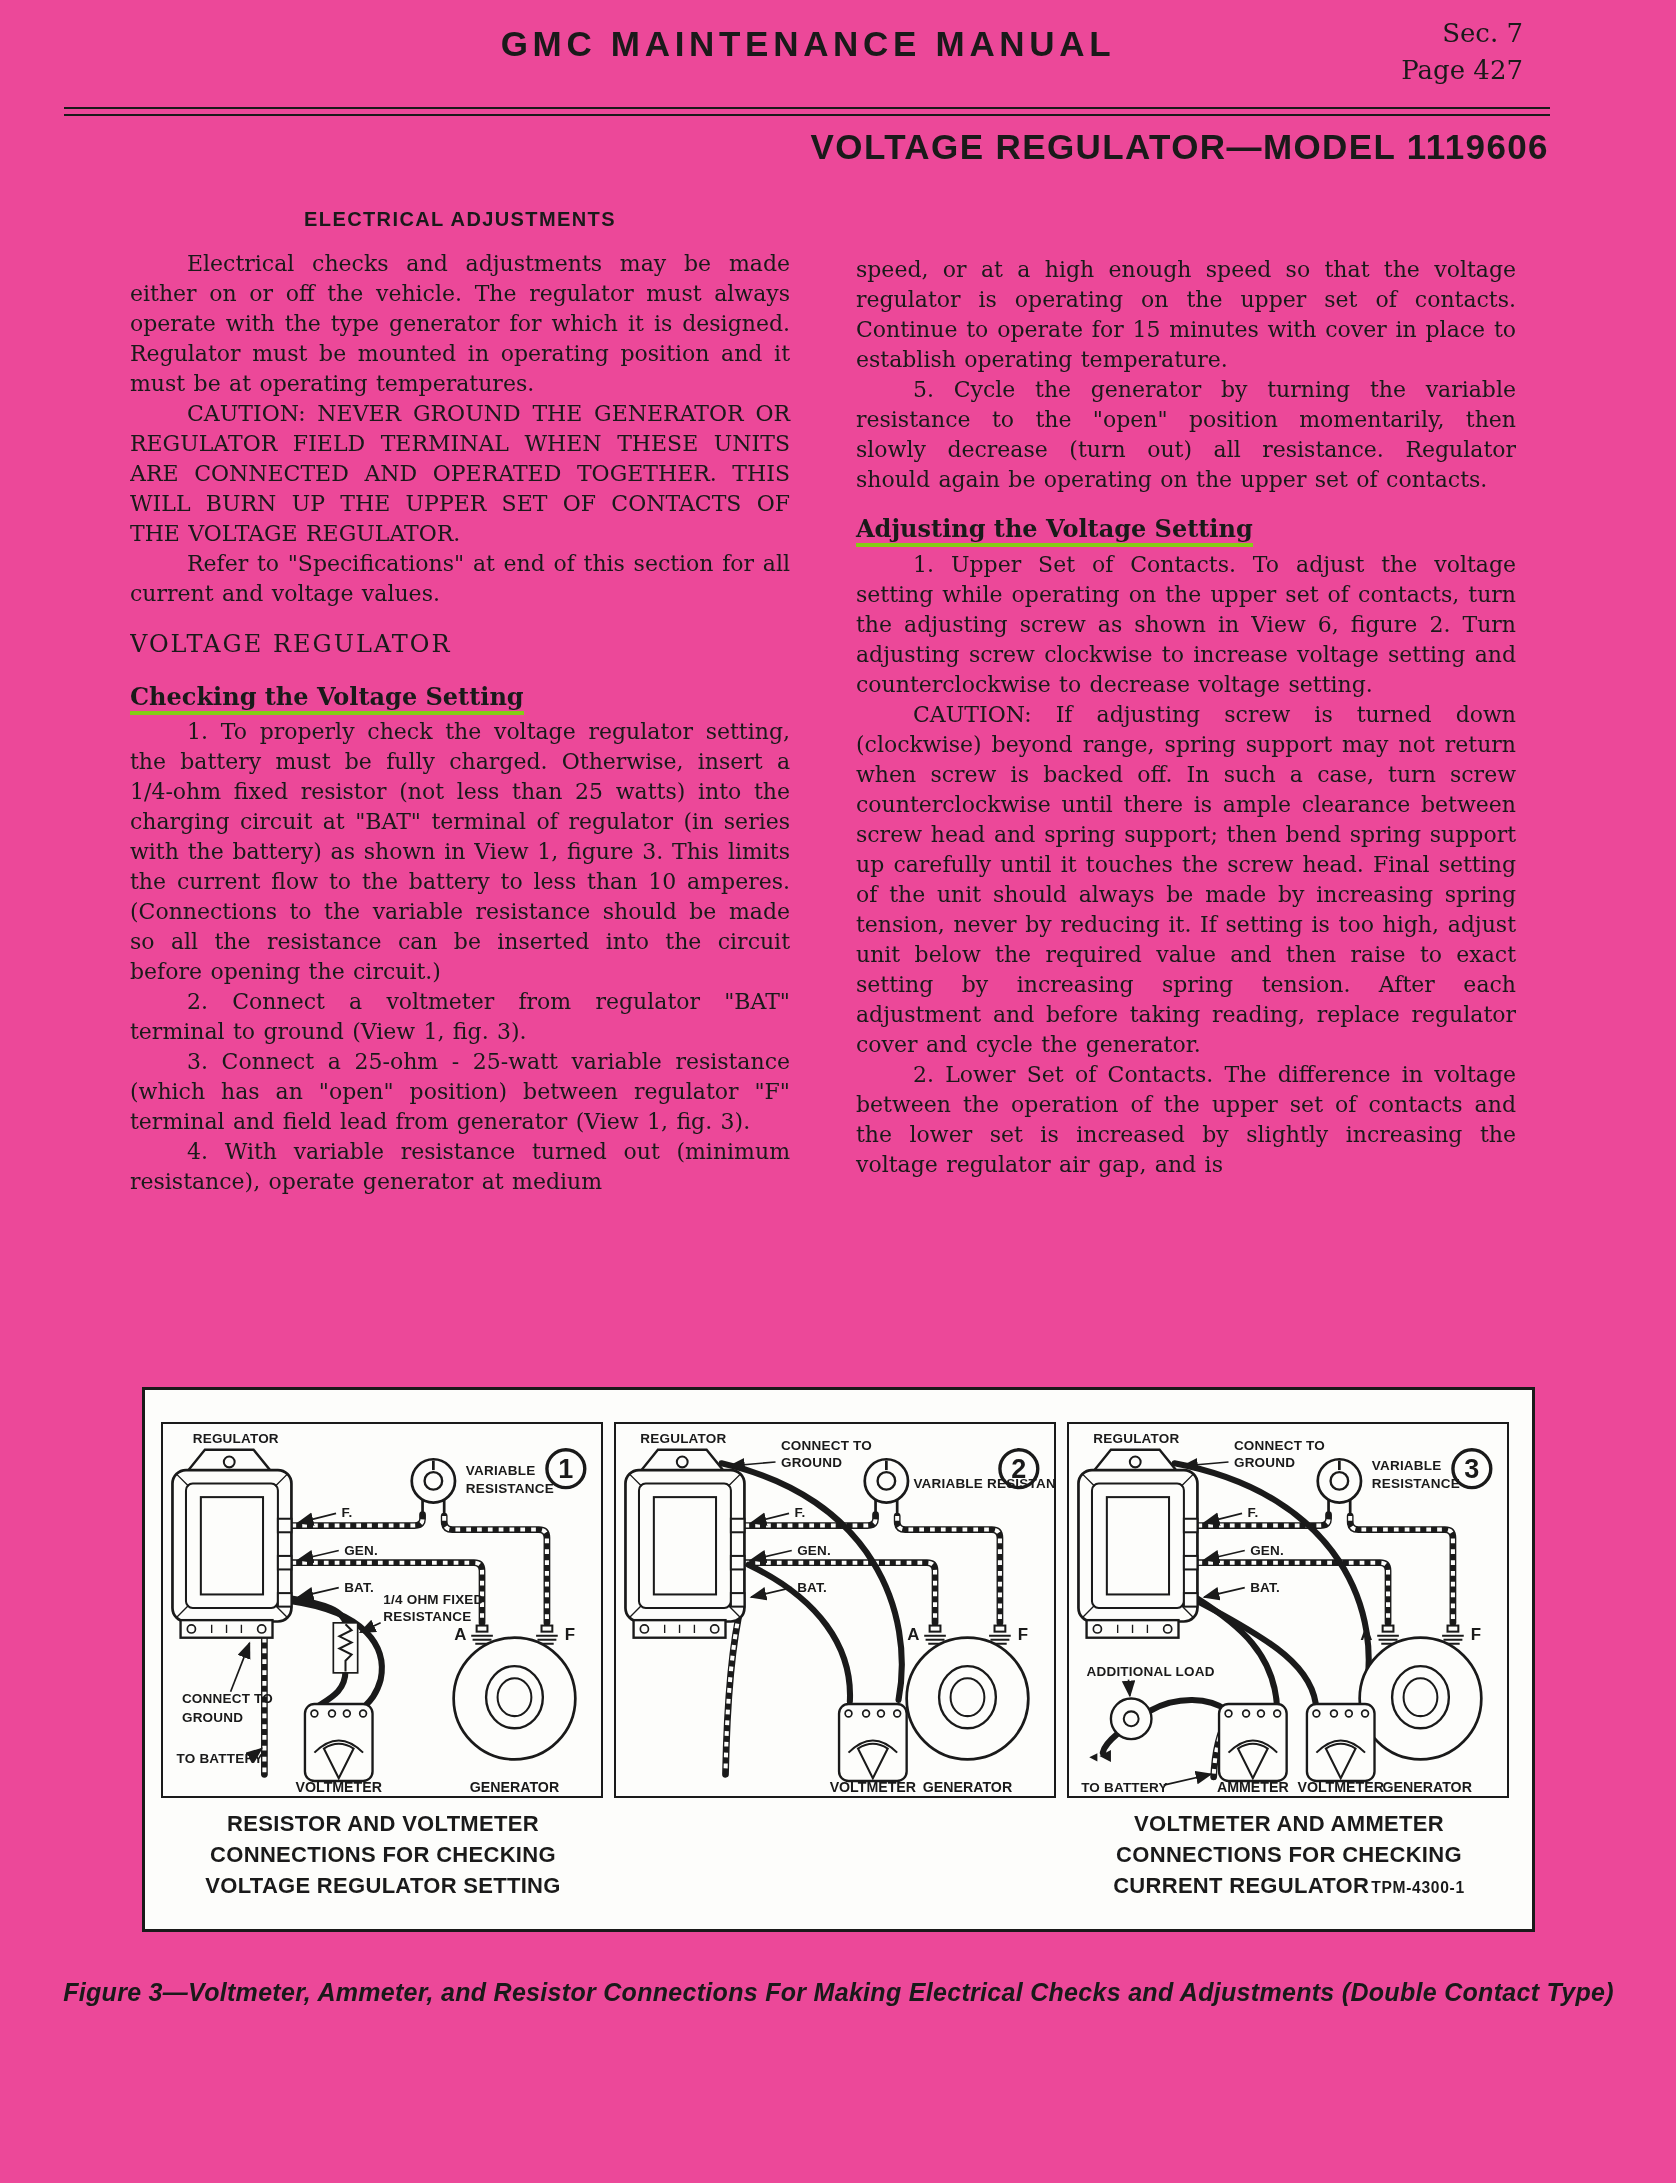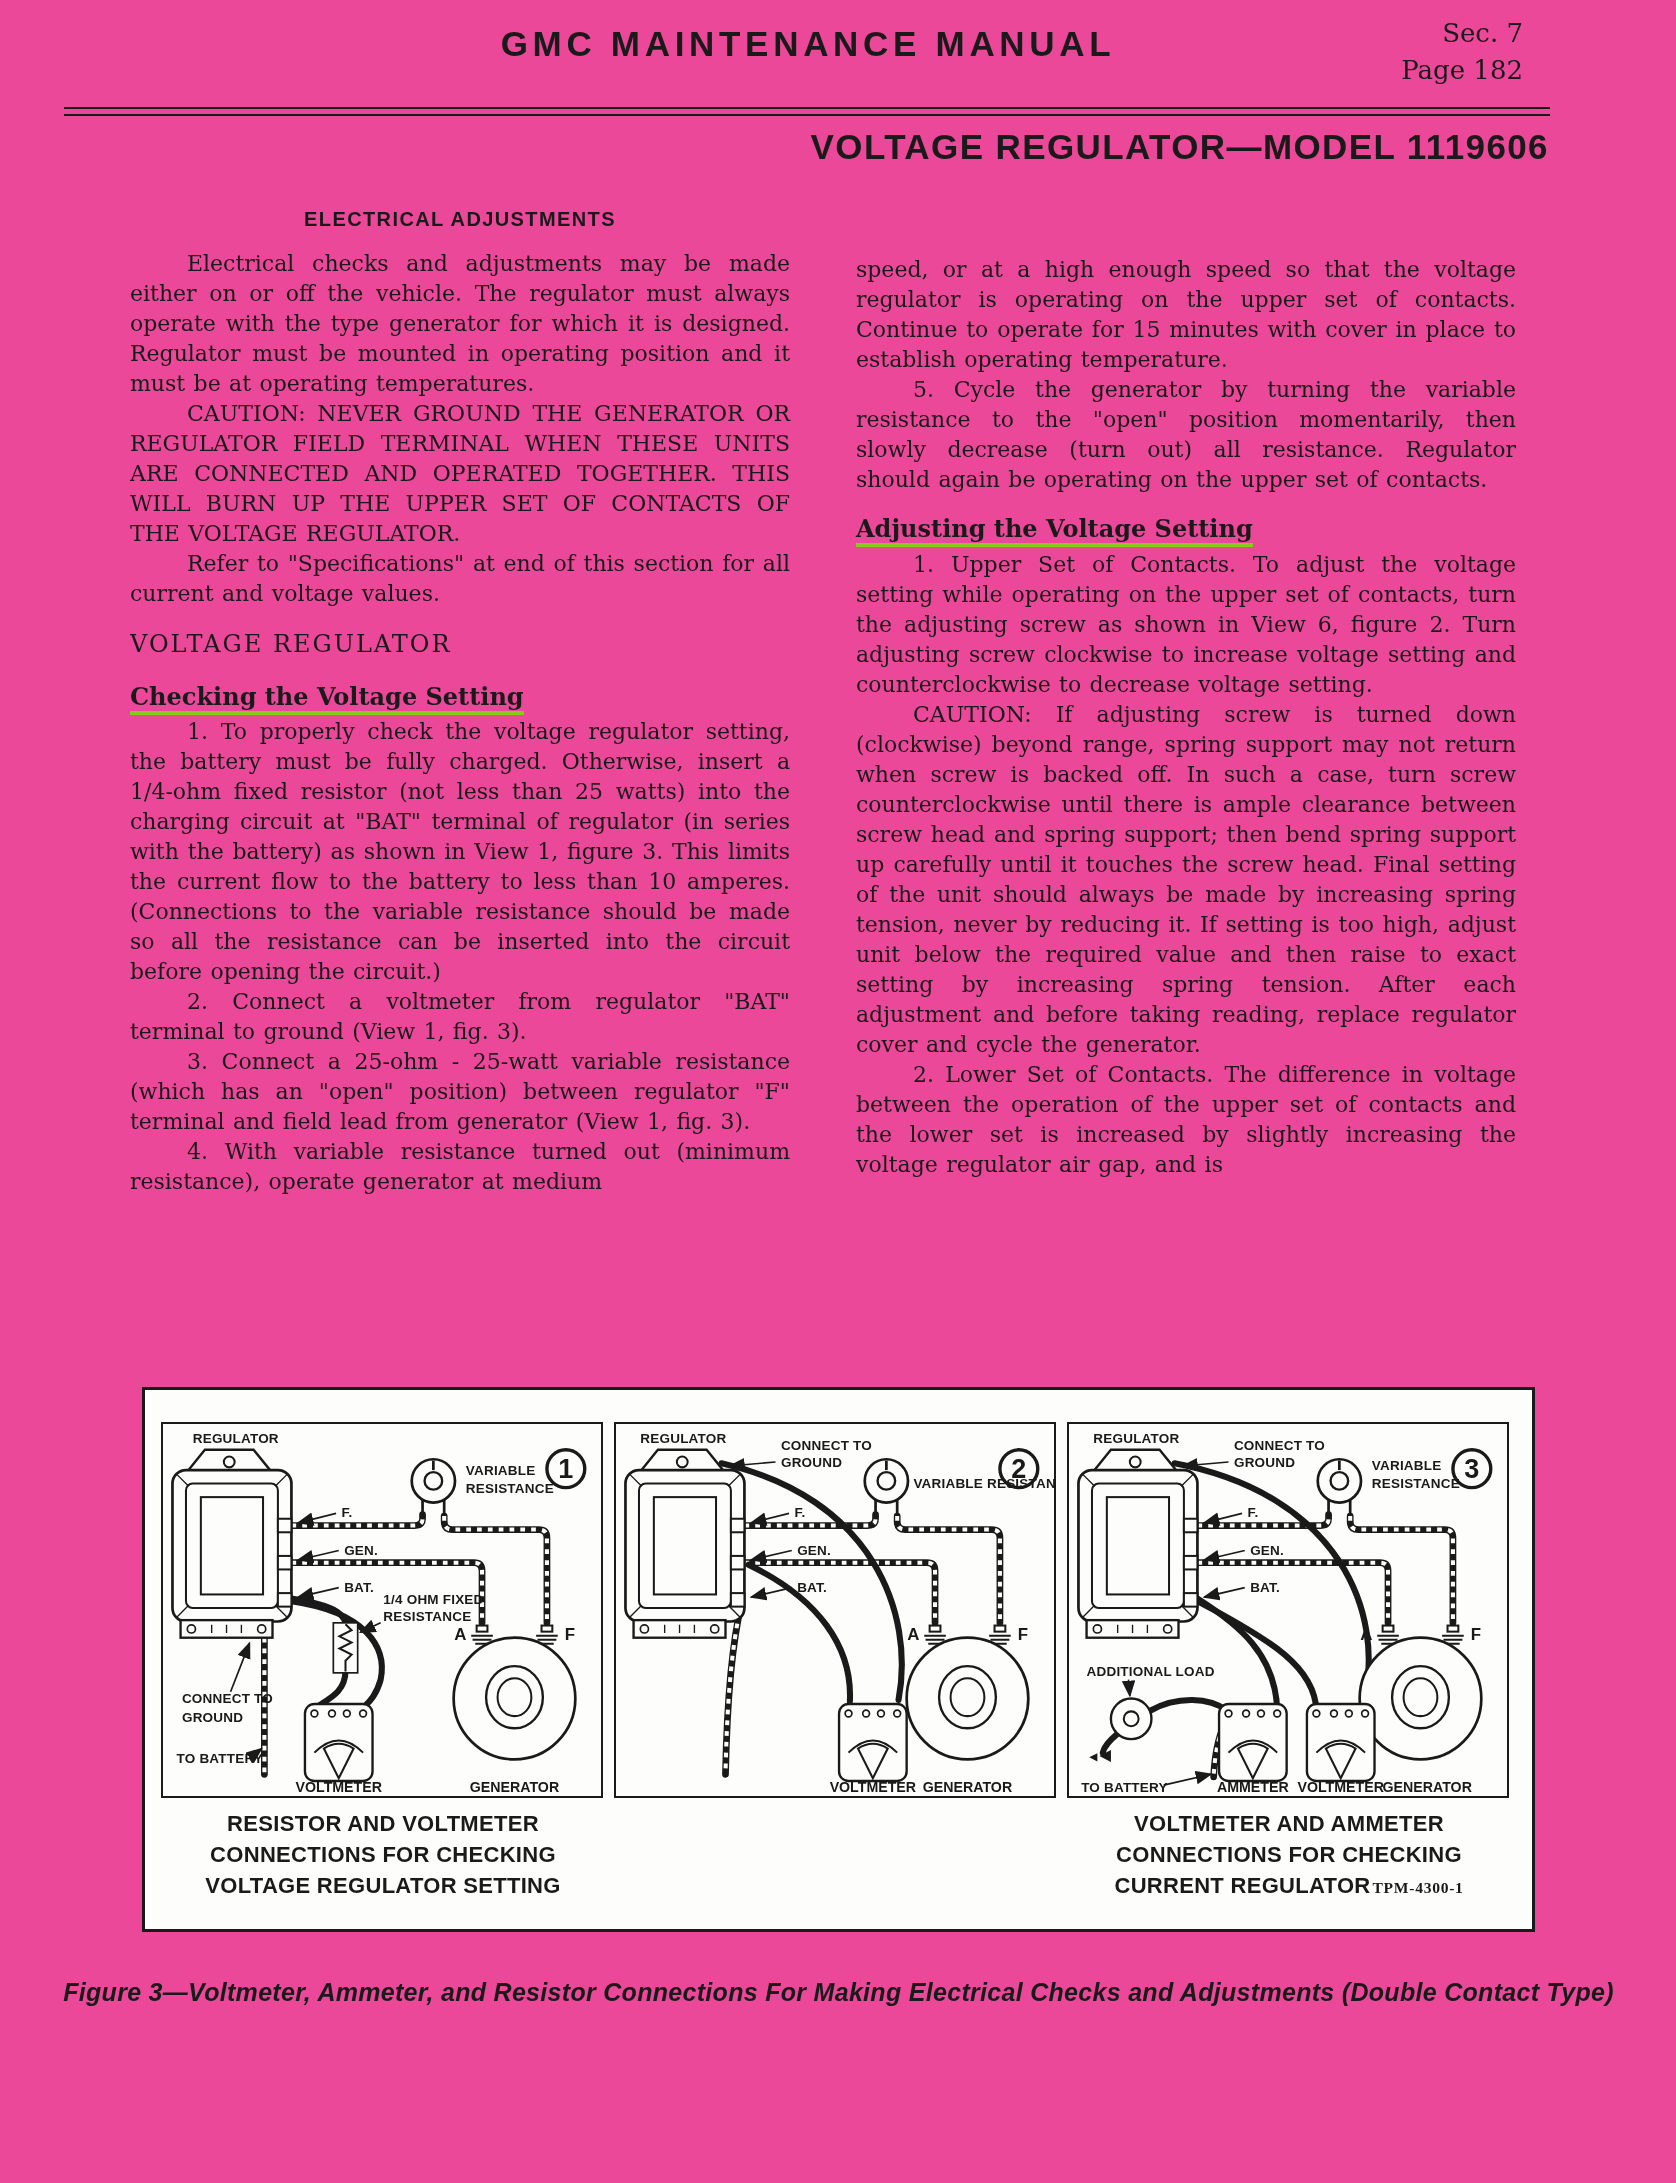--- a/index.html
+++ b/index.html
@@ -67,21 +67,21 @@
     position:absolute;top:32px;width:438px;height:372px;
     border:2.7px solid #1a1a1a;background:#fdfdfb;box-sizing:content-box;
   }
   .p1{left:16px}.p2{left:469px}.p3{left:922px}
   .pcap{
     position:absolute;top:418px;width:444px;text-align:center;
     font-family:"Liberation Sans",sans-serif;
     font-weight:bold;font-size:22px;line-height:31px;letter-spacing:0.3px;
   }
   .c1{left:16px}.c2{left:469px}.c3{left:922px}
-  .tpm{font-size:15.6px;font-weight:bold;letter-spacing:0.7px;margin-left:2px;font-family:Liberation Serif, serif;}
+  .tpm{font-size:15.6px;font-weight:bold;letter-spacing:0.7px;margin-left:2px;}
   .fig-caption{
     position:absolute;left:0;top:1978px;width:1677px;text-align:center;
     font-family:"Liberation Sans",sans-serif;
     font-weight:bold;font-style:italic;font-size:25px;letter-spacing:0.3px;
   }
   
   svg{display:block}
   .sh{fill:#fdfdfb;stroke:#1a1a1a;}
   .ln{fill:none;stroke:#1a1a1a;}
   .w-rail{fill:none;stroke:#1a1a1a;stroke-width:10;stroke-linecap:round;}
@@ -141,21 +141,21 @@
       <path class="ln" stroke-width="4" d="M18,64 V88 M50,64 V88"></path>
     </g>
   </defs>
 </svg>
 
 <div class="page">
 
   <div class="manual-title">GMC MAINTENANCE MANUAL</div>
   <div class="sec-page">
     <div>Sec. 7</div>
-    <div>Page 182</div>
+    <div>Page 427</div>
   </div>
   <div class="dbl-rule"></div>
   <div class="subtitle">VOLTAGE REGULATOR—MODEL 1119606</div>
 
   <div class="columns">
     <div class="col">
       <h2 class="colhead">ELECTRICAL ADJUSTMENTS</h2>
       <p class="ind">Electrical checks and adjustments may be made either on or off the vehicle. The regulator must always operate with the type generator for which it is designed. Regulator must be mounted in operating position and it must be at operating temperatures.</p>
       <p class="ind">CAUTION: NEVER GROUND THE GENERATOR OR REGULATOR FIELD TERMINAL WHEN THESE UNITS ARE CONNECTED AND OPERATED TOGETHER. THIS WILL BURN UP THE UPPER SET OF CONTACTS OF THE VOLTAGE REGULATOR.</p>
       <p class="ind">Refer to "Specifications" at end of this section for all current and voltage values.</p>

